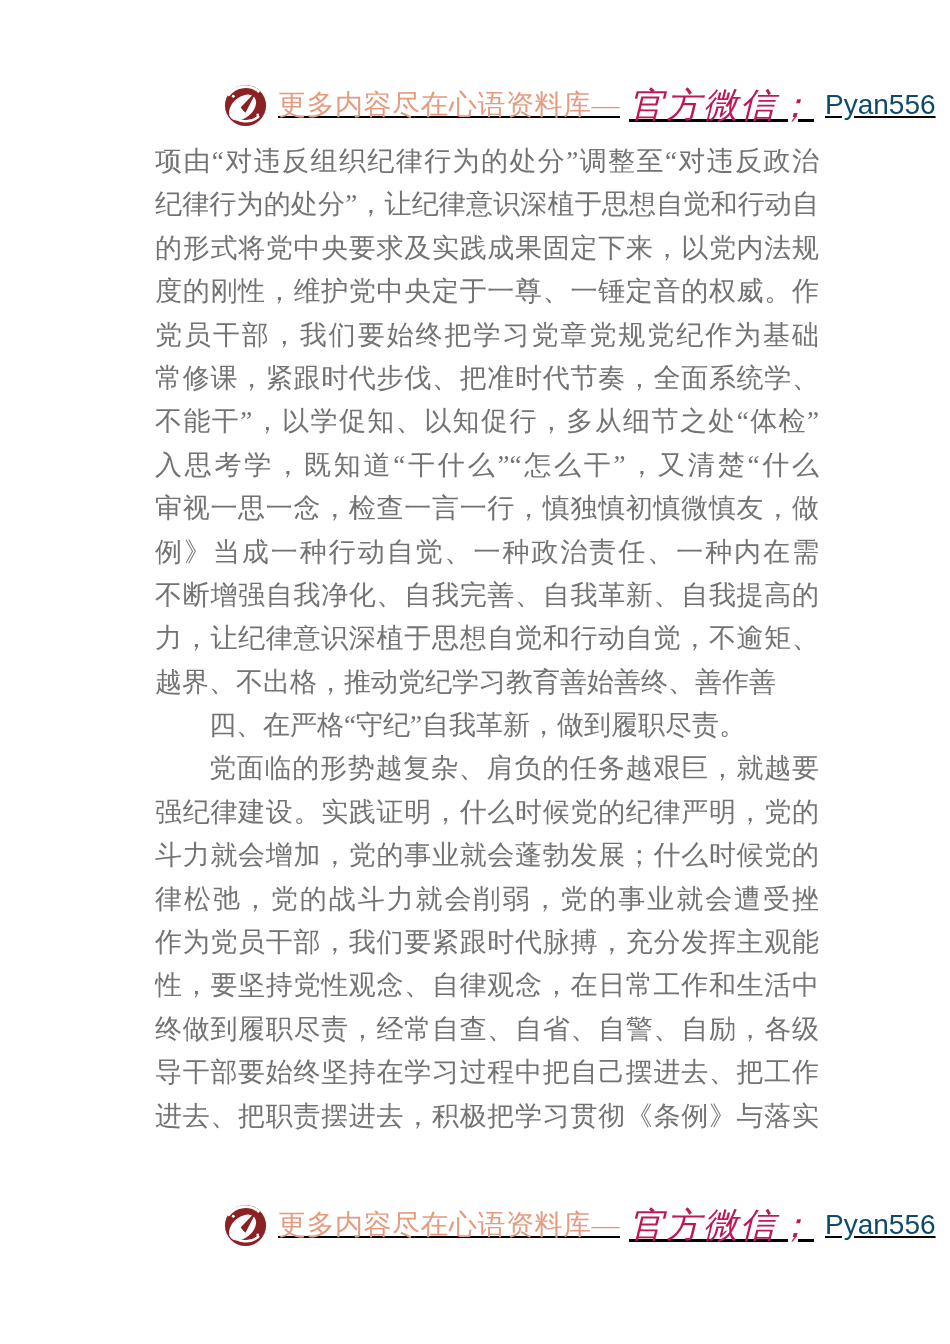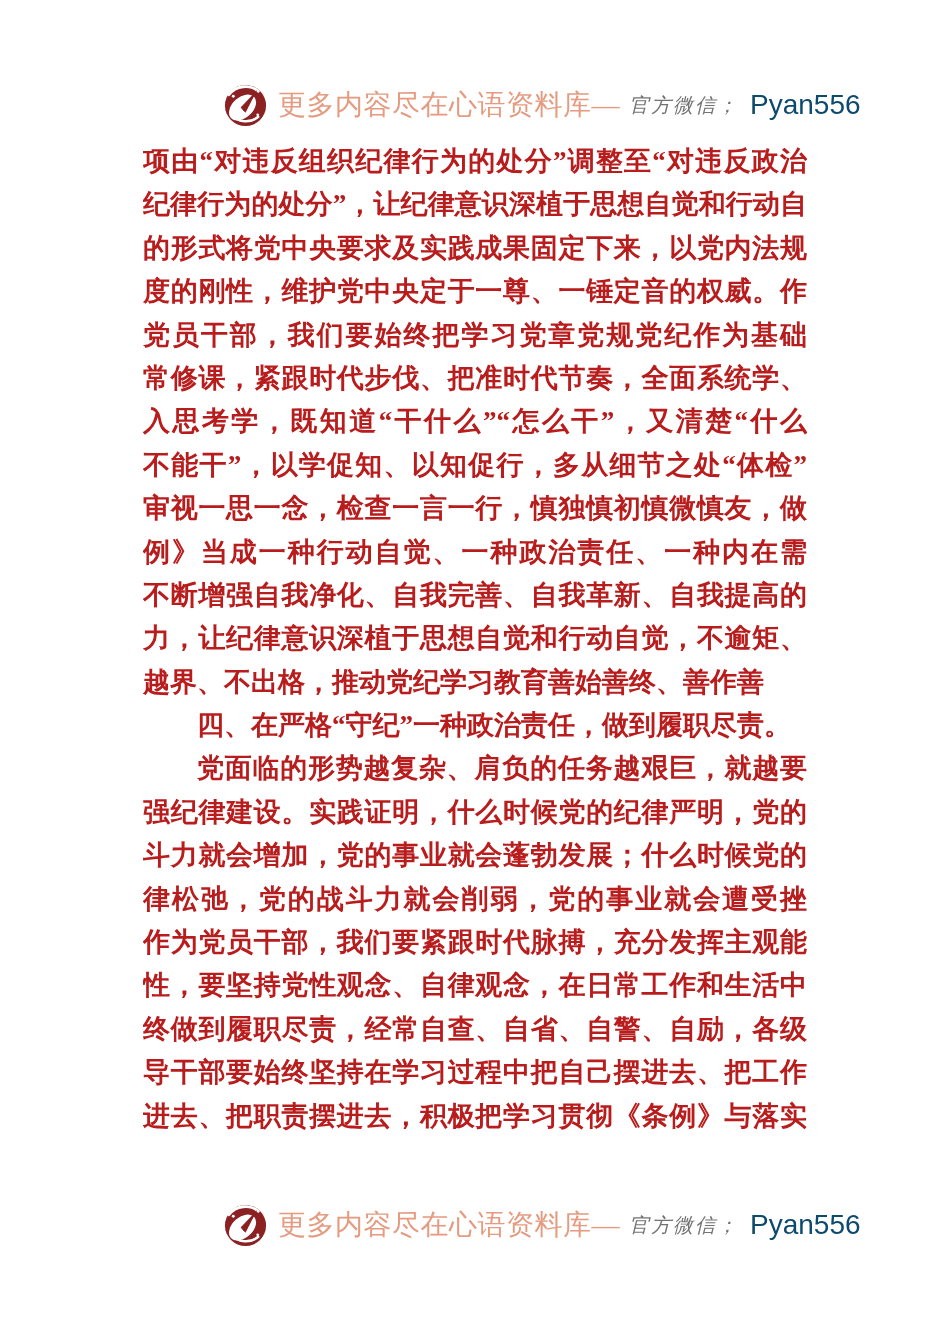--- a/index.html
+++ b/index.html
@@ -14,51 +14,52 @@
 
   
   .watermark {
     position: absolute;
     left: 222px;
     height: 52px;
     display: flex;
     align-items: center;
     gap: 9px;
     white-space: nowrap;
+    text-decoration: underline;
   }
   .wm-header { top: 79px; }
   .wm-footer { top: 1199px; }
   .wm-logo { width: 47px; height: 49px; flex: 0 0 auto; }
   .wm-brand {
     font-size: 28px;
     color: #e49b80;
     letter-spacing: 0.5px;
   }
   .wm-label {
-    font-size: 20px;
-    color: #737373;
+    font-size: 35px;
+    color: #be185d;
     font-style: italic;
     letter-spacing: 2px;
   }
   .wm-id {
     font-family: "Liberation Sans", "DejaVu Sans", sans-serif;
     font-size: 28px;
     color: #0c4a6e;
     margin-left: 2px;
   }
 
   
   .body-text {
     position: absolute;
-    left: 143px;
+    left: 155px;
     top: 140px;
     width: 664px;
-    color: #b91c1c;
+    color: #737373;
     font-size: 27px;
-    font-weight: 700;
+    font-weight: 400;
   }
   .line {
     height: 43.4px;
     line-height: 43.4px;
     text-align: justify;
     text-align-last: justify;
     overflow: hidden;
   }
   .line.noj {
     text-align: left;
@@ -89,28 +90,28 @@
     <span class="wm-id">Pyan556</span>
   </div>
 
   <div class="body-text">
     <div class="line">项由“对违反组织纪律行为的处分”调整至“对违反政治</div>
     <div class="line">纪律行为的处分”，让纪律意识深植于思想自觉和行动自觉</div>
     <div class="line">的形式将党中央要求及实践成果固定下来，以党内法规制</div>
     <div class="line">度的刚性，维护党中央定于一尊、一锤定音的权威。作为</div>
     <div class="line">党员干部，我们要始终把学习党章党规党纪作为基础课、</div>
     <div class="line">常修课，紧跟时代步伐、把准时代节奏，全面系统学、深</div>
+    <div class="line">不能干”，以学促知、以知促行，多从细节之处“体检”</div>
     <div class="line">入思考学，既知道“干什么”“怎么干”，又清楚“什么</div>
-    <div class="line">不能干”，以学促知、以知促行，多从细节之处“体检”</div>
     <div class="line">审视一思一念，检查一言一行，慎独慎初慎微慎友，做遵</div>
     <div class="line">例》当成一种行动自觉、一种政治责任、一种内在需求，</div>
     <div class="line">不断增强自我净化、自我完善、自我革新、自我提高的能</div>
     <div class="line">力，让纪律意识深植于思想自觉和行动自觉，不逾矩、不</div>
     <div class="line noj">越界、不出格，推动党纪学习教育善始善终、善作善成。</div>
-    <div class="line noj ind">四、在严格“守纪”一种政治责任，做到履职尽责。</div>
+    <div class="line noj ind">四、在严格“守纪”自我革新，做到履职尽责。</div>
     <div class="line ind">党面临的形势越复杂、肩负的任务越艰巨，就越要加</div>
     <div class="line">强纪律建设。实践证明，什么时候党的纪律严明，党的战</div>
     <div class="line">斗力就会增加，党的事业就会蓬勃发展；什么时候党的纪</div>
     <div class="line">律松弛，党的战斗力就会削弱，党的事业就会遭受挫折。</div>
     <div class="line">作为党员干部，我们要紧跟时代脉搏，充分发挥主观能动</div>
     <div class="line">性，要坚持党性观念、自律观念，在日常工作和生活中始</div>
     <div class="line">终做到履职尽责，经常自查、自省、自警、自励，各级领</div>
     <div class="line">导干部要始终坚持在学习过程中把自己摆进去、把工作摆</div>
     <div class="line">进去、把职责摆进去，积极把学习贯彻《条例》与落实县</div>
   </div>

